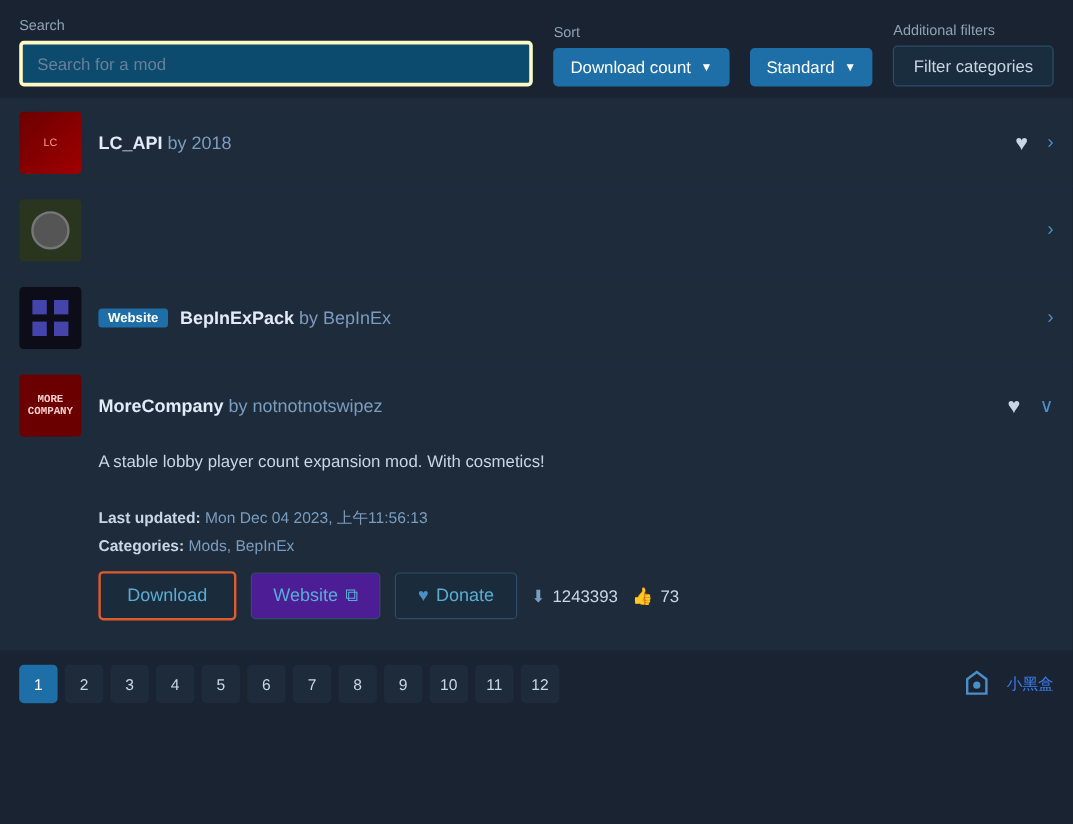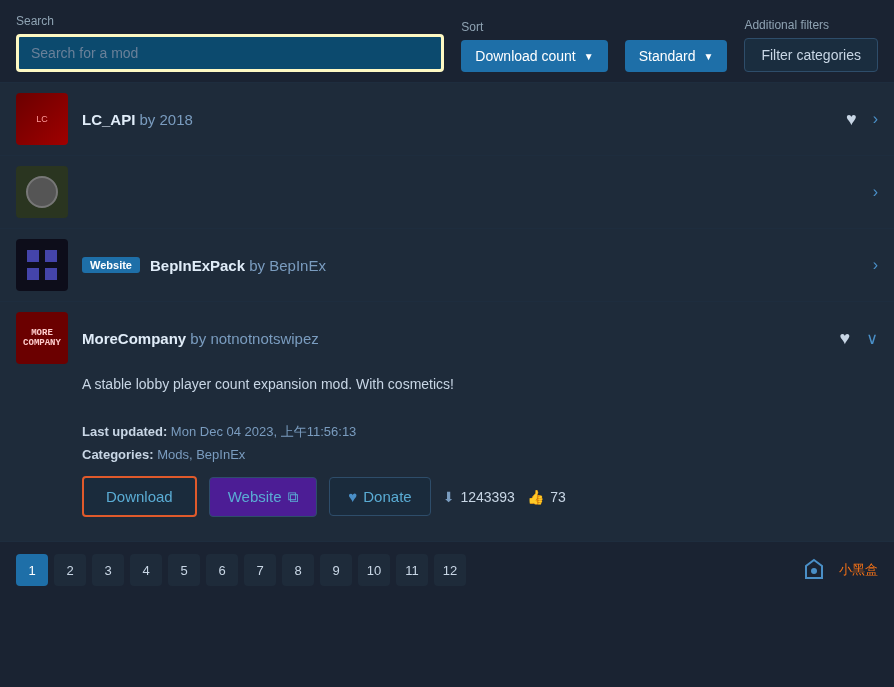--- a/index.html
+++ b/index.html
@@ -254,21 +254,21 @@
 
     .page-btn.active {
       background: #1e6fa8;
       color: #fff;
     }
 
     .brand-logo {
       display: flex;
       align-items: center;
       gap: 13px;
-      color: #f97316;
+      color: #3b82f6;
       font-size: 13px;
     }
 
     .brand-icon {
       width: 24px;
       height: 24px;
     }
 
     
     .lc-art {

